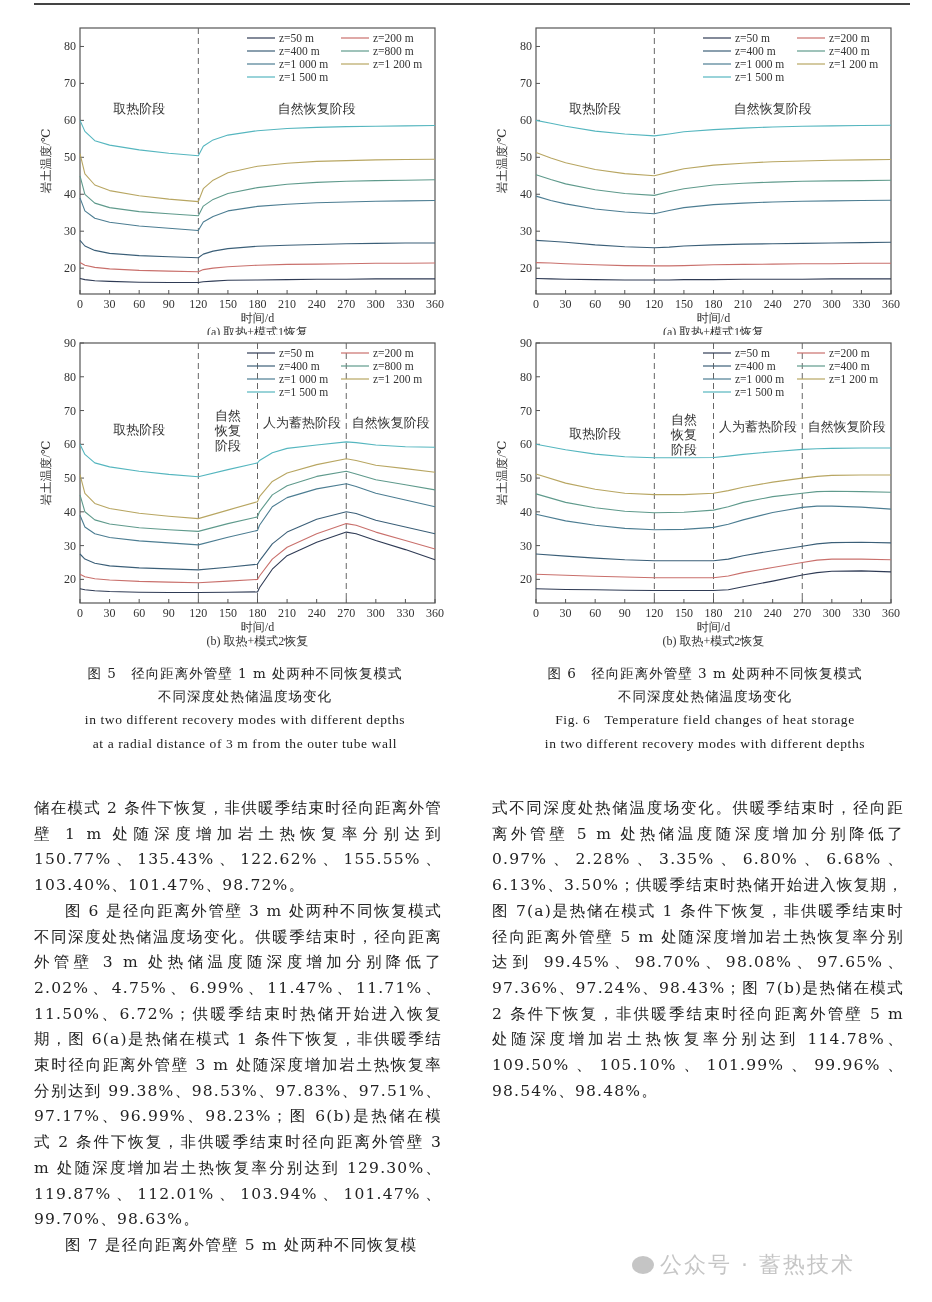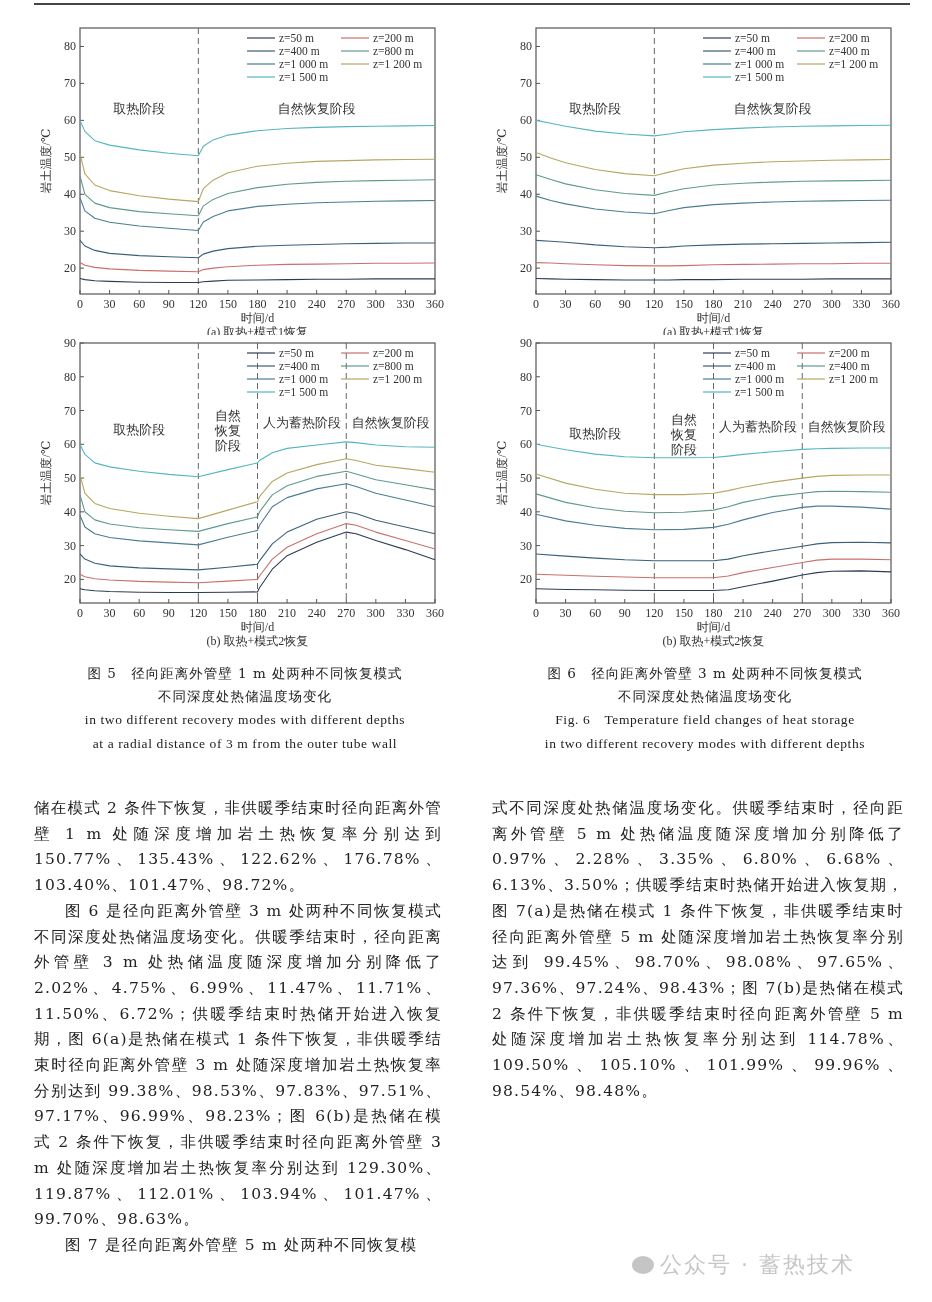--- a/index.html
+++ b/index.html
@@ -337,21 +337,21 @@
 </div>
 
 <div class="caption" style="left:500px;top:662px;width:410px;">
   <div class="cap-cn">图 6　径向距离外管壁 3 m 处两种不同恢复模式</div>
   <div class="cap-cn">不同深度处热储温度场变化</div>
   <div class="cap-en">Fig. 6　Temperature field changes of heat storage</div>
   <div class="cap-en">in two different recovery modes with different depths</div>
 </div>
 
 <div class="col" style="left:34px;top:796px;width:408px;">
-  <p>储在模式 2 条件下恢复，非供暖季结束时径向距离外管壁 1 m 处随深度增加岩土热恢复率分别达到 150.77%、135.43%、122.62%、176.78%、103.40%、101.47%、98.72%。</p>
+  <p>储在模式 2 条件下恢复，非供暖季结束时径向距离外管壁 1 m 处随深度增加岩土热恢复率分别达到 150.77%、135.43%、122.62%、155.55%、103.40%、101.47%、98.72%。</p>
   <p class="indent">图 6 是径向距离外管壁 3 m 处两种不同恢复模式不同深度处热储温度场变化。供暖季结束时，径向距离外管壁 3 m 处热储温度随深度增加分别降低了 2.02%、4.75%、6.99%、11.47%、11.71%、11.50%、6.72%；供暖季结束时热储开始进入恢复期，图 6(a)是热储在模式 1 条件下恢复，非供暖季结束时径向距离外管壁 3 m 处随深度增加岩土热恢复率分别达到 99.38%、98.53%、97.83%、97.51%、97.17%、96.99%、98.23%；图 6(b)是热储在模式 2 条件下恢复，非供暖季结束时径向距离外管壁 3 m 处随深度增加岩土热恢复率分别达到 129.30%、119.87%、112.01%、103.94%、101.47%、99.70%、98.63%。</p>
   <p class="indent">图 7 是径向距离外管壁 5 m 处两种不同恢复模</p>
 </div>
 
 <div class="col" style="left:492px;top:796px;width:412px;">
   <p>式不同深度处热储温度场变化。供暖季结束时，径向距离外管壁 5 m 处热储温度随深度增加分别降低了 0.97%、2.28%、3.35%、6.80%、6.68%、6.13%、3.50%；供暖季结束时热储开始进入恢复期，图 7(a)是热储在模式 1 条件下恢复，非供暖季结束时径向距离外管壁 5 m 处随深度增加岩土热恢复率分别达到 99.45%、98.70%、98.08%、97.65%、97.36%、97.24%、98.43%；图 7(b)是热储在模式 2 条件下恢复，非供暖季结束时径向距离外管壁 5 m 处随深度增加岩土热恢复率分别达到 114.78%、109.50%、105.10%、101.99%、99.96%、98.54%、98.48%。</p>
 </div>
 
 <div class="watermark">
   <span class="wm-icon"></span><span>公众号 · 蓄热技术</span>

